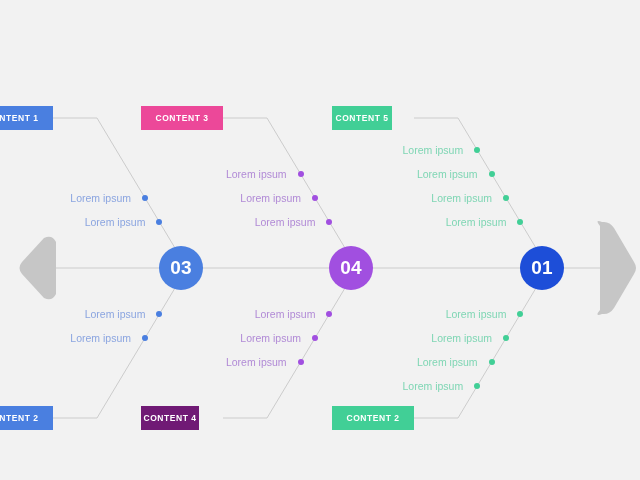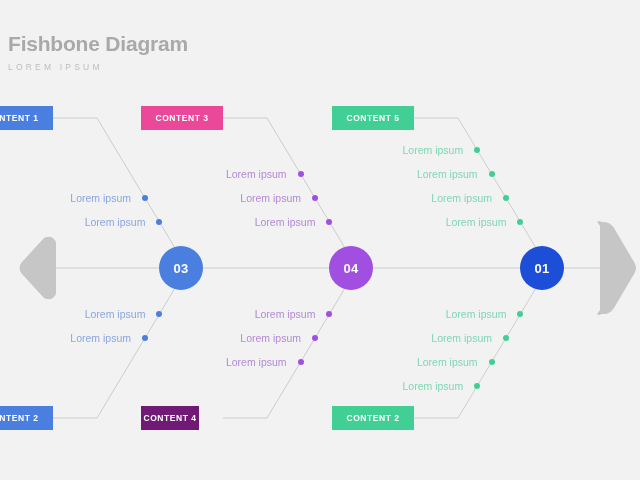--- a/index.html
+++ b/index.html
@@ -53,21 +53,21 @@
   }
 
   
   .node {
     position: absolute;
     width: 44px;
     height: 44px;
     border-radius: 50%;
     transform: translate(-50%, -50%);
     color: #ffffff;
-    font-size: 13px;
+    font-size: 19px;
     font-weight: bold;
     letter-spacing: 0.3px;
     display: flex;
     align-items: center;
     justify-content: center;
   }
 
   
   .badge {
     position: absolute;
@@ -100,24 +100,20 @@
     height: 6px;
     border-radius: 50%;
     transform: translate(-50%, -50%);
   }
 </style>
 </head>
 <body>
 
 <div id="stage">
 
-  <div class="header">
-    <div class="title">Fishbone Diagram</div>
-    <div class="subtitle">LOREM IPSUM</div>
-  </div>
 
   <svg id="skeleton" viewBox="0 0 640 480">
     <g id="skeleton-lines">
         <line x1="30" y1="268" x2="612" y2="268" stroke="#cccccc" stroke-width="1"></line>
         <line x1="175" y1="248" x2="97" y2="118" stroke="#cccccc" stroke-width="1"></line>
         <line x1="97" y1="118" x2="53" y2="118" stroke="#cccccc" stroke-width="1"></line>
         <line x1="175" y1="288" x2="97" y2="418" stroke="#cccccc" stroke-width="1"></line>
         <line x1="97" y1="418" x2="53" y2="418" stroke="#cccccc" stroke-width="1"></line>
         <line x1="345" y1="248" x2="267" y2="118" stroke="#cccccc" stroke-width="1"></line>
         <line x1="267" y1="118" x2="223" y2="118" stroke="#cccccc" stroke-width="1"></line>
@@ -137,21 +133,21 @@
   <div id="nodes-layer">
       <div class="node" style="left: 181px; top: 268px; background: rgb(74, 127, 224);">03</div>
       <div class="node" style="left: 351px; top: 268px; background: rgb(161, 79, 224);">04</div>
       <div class="node" style="left: 542px; top: 268px; background: #1d4ed8;">01</div>
     </div>
   <div id="badges-layer">
       <div class="badge" style="background: rgb(74, 127, 224); left: -29px; top: 106px; width: 82px;">CONTENT 1</div>
       <div class="badge" style="background: rgb(74, 127, 224); left: -29px; top: 406px; width: 82px;">CONTENT 2</div>
       <div class="badge" style="background: #ec4899; left: 141px; top: 106px; width: 82px;">CONTENT 3</div>
       <div class="badge" style="background: #701a75; left: 141px; top: 406px; width: 58px;">CONTENT 4</div>
-      <div class="badge" style="background: rgb(65, 207, 150); left: 332px; top: 106px; width: 82px;">CONTENT 5</div>
+      <div class="badge" style="background: rgb(65, 207, 150); left: 332px; top: 106px; width: 60px;">CONTENT 5</div>
       <div class="badge" style="background: rgb(65, 207, 150); left: 332px; top: 406px; width: 82px;">CONTENT 2</div>
     </div>
   <div id="labels-layer">
       <div class="rib-label" style="color: rgb(139, 165, 224); left: 131px; top: 198px;">Lorem ipsum</div>
       <div class="rib-label" style="color: rgb(139, 165, 224); left: 145.4px; top: 222px;">Lorem ipsum</div>
       <div class="rib-label" style="color: rgb(139, 165, 224); left: 145.4px; top: 314px;">Lorem ipsum</div>
       <div class="rib-label" style="color: rgb(139, 165, 224); left: 131px; top: 338px;">Lorem ipsum</div>
       <div class="rib-label" style="color: rgb(177, 138, 214); left: 286.6px; top: 174px;">Lorem ipsum</div>
       <div class="rib-label" style="color: rgb(177, 138, 214); left: 301px; top: 198px;">Lorem ipsum</div>
       <div class="rib-label" style="color: rgb(177, 138, 214); left: 315.4px; top: 222px;">Lorem ipsum</div>

